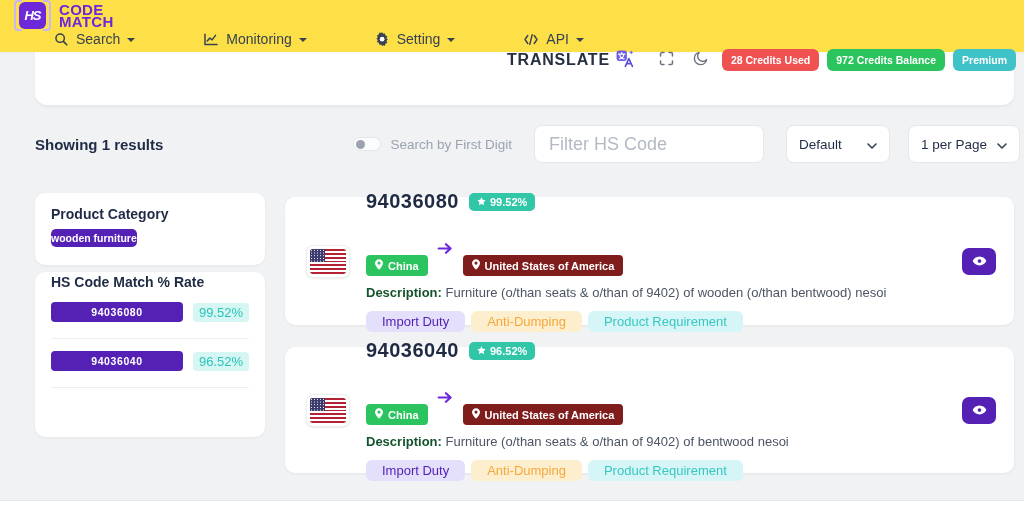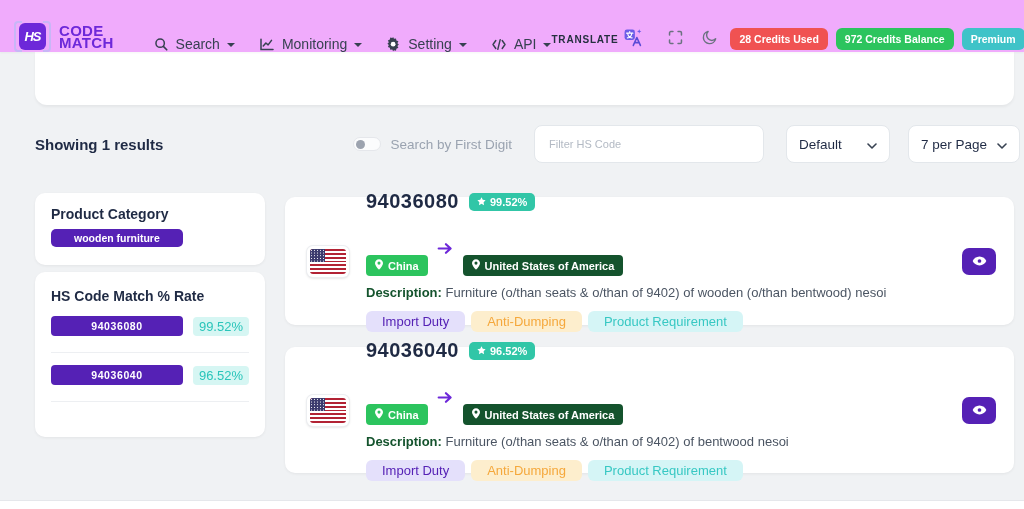--- a/index.html
+++ b/index.html
@@ -5,47 +5,47 @@
   * { margin:0; padding:0; box-sizing:border-box; }
   html,body { width:1024px; height:509px; overflow:hidden; }
   body {
     font-family:"Liberation Sans","DejaVu Sans",sans-serif;
     background:#f0f2f4; color:#1f2a44; position:relative;
   }
 
   
   .navbar {
     position:absolute; top:0; left:0; width:1024px; height:52px;
-    background:#f0abfc; display:flex; align-items:flex-end; padding:0 0 0 14px;
-    box-shadow:0 1px 2px rgba(0,0,0,.04); z-index:5;
+    background:#fde047; display:flex; align-items:flex-start; padding:0 0 0 14px;
+    box-shadow:0 1px 2px rgba(0,0,0,.04); z-index:5;flex-direction:column;
   }
   .logo { display:flex; align-items:center; gap:8px; cursor:pointer; }
   .logo-frame { position:relative; padding:2px 5px; }
   .logo-frame::before, .logo-frame::after {
     content:""; position:absolute; top:0; bottom:0; width:6px;
     border:2px solid #c8b6f7;
   }
   .logo-frame::before { left:0; border-right:none; border-radius:4px 0 0 4px; }
   .logo-frame::after  { right:0; border-left:none; border-radius:0 4px 4px 0; }
   .logo-icon {
     width:27px; height:27px; background:#6d28d9; border-radius:6px;
     display:flex; align-items:center; justify-content:center;
     color:#fff; font-weight:bold; font-style:italic; font-size:13px; letter-spacing:-1px;
   }
   .logo-text { display:flex; flex-direction:column; line-height:12px;
     color:#6d28d9; font-weight:bold; font-size:15px; letter-spacing:.3px; }
-  .menus { display:flex; align-items:center; margin-left:40px; gap:24px; }
+  .menus { display:flex; align-items:center; margin-left:40px; gap:68px; }
   .menu-item { display:flex; align-items:center; gap:7px; font-size:14px;
     color:#374151; font-weight:500; cursor:pointer; }
   .menu-item svg { display:block; }
   .caret { width:0; height:0; border-left:4px solid transparent;
     border-right:4px solid transparent; border-top:4.5px solid #374151; margin-top:1px; }
   .nav-right { display:flex; align-items:center; margin-left:auto; }
   .translate-btn { display:flex; align-items:center; gap:5px; cursor:pointer; margin-right:20px; }
-  .translate-label { font-size:10px; font-weight:bold; letter-spacing:.8px; color:#252f3f; }
+  .translate-label { font-size:16px; font-weight:bold; letter-spacing:.8px; color:#252f3f; }
   .icon-btn { cursor:pointer; display:flex; align-items:center; justify-content:center;
     width:26px; height:26px; margin-right:8px; }
   .nav-badge { font-size:10.5px; font-weight:bold; color:#fff; padding:5px 9px;
     border-radius:6px; margin-right:8px; white-space:nowrap; cursor:pointer; }
   .b-red   { background:#f05252; }
   .b-green { background:#2cc45e; }
   .b-teal  { background:#3fc3c8; }
 
   
   .top-card { position:absolute; left:35px; width:979px; top:52px; height:53px;
@@ -55,39 +55,39 @@
   .results-header { position:absolute; left:35px; width:985px; top:122px; height:44px;
     display:flex; align-items:center; }
   .showing { font-size:15px; font-weight:bold; color:#1f2a44; }
   .toggle-group { display:flex; align-items:center; gap:9px; margin-left:auto; }
   .toggle { width:28px; height:14px; background:#fbfcfd; border:1px solid #e5e7eb;
     border-radius:999px; position:relative; cursor:pointer; }
   .toggle .knob { position:absolute; left:2px; top:1.5px; width:9px; height:9px;
     border-radius:50%; background:#9ca3af; }
   .toggle-label { font-size:13.5px; color:#9aa3b0; }
   .filter-input { width:230px; height:38px; margin-left:22px; border:1px solid #e3e7eb;
-    border-radius:8px; padding:0 14px; font-size:11px; color:#1f2a44; background:#fff;
+    border-radius:8px; padding:0 14px; font-size:18px; color:#1f2a44; background:#fff;
     font-family:inherit; outline:none; }
   .filter-input::placeholder { color:#b3bac4; }
   .select { height:38px; background:#fff; border:1px solid #e3e7eb; border-radius:8px;
     display:flex; align-items:center; justify-content:space-between; padding:0 12px;
     font-size:13.5px; color:#1f2a44; cursor:pointer; }
   .select-sort { width:104px; margin-left:22px; }
   .select-page { width:112px; margin-left:18px; }
 
   
   .card { position:absolute; background:#fff; border-radius:10px;
     box-shadow:0 1px 3px rgba(0,0,0,.06); }
   .card h3 { font-size:14px; font-weight:bold; color:#1f2a44; }
 
   
   .cat-card { left:35px; top:193px; width:230px; height:72px; padding:13px 16px; }
   .purple-chip { display:inline-block; margin-top:7px; background:#5521b5; color:#fff;
-    font-size:10.5px; font-weight:bold; padding:3px 23px; border-radius:5px; cursor:pointer; }
-  .rate-card { left:35px; top:272px; width:230px; height:165px; padding:16px 16px; }
+    font-size:10.5px; font-weight:bold; padding:3px 0; border-radius:5px; cursor:pointer; }
+  .rate-card { left:35px; top:272px; width:230px; height:165px; padding:2px 16px; }
   .rate-row { display:flex; align-items:center; margin-top:12px; }
   .code-btn { width:132px; height:20px; background:#5521b5; border:none; border-radius:4px;
     color:#fff; font-size:10.5px; font-weight:bold; letter-spacing:.6px; cursor:pointer;
     font-family:inherit; }
   .rate-chip { margin-left:auto; background:#d6f6f3; color:#2ac5ba; font-size:13px;
     padding:2px 6px; border-radius:4px; }
   .rate-div { border-bottom:1px solid #edeff2; margin-top:16px; }
 
   
   .result-card { left:285px; width:729px; display:flex; align-items:center;
@@ -104,21 +104,21 @@
     background-size:3px 2.7px; }
   .result-body { display:flex; flex-direction:column; }
   .title-row { display:flex; align-items:center; gap:10px; }
   .hs-code { font-size:20px; font-weight:bold; color:#1f2a44; letter-spacing:.5px; }
   .match-badge { background:#31c6a7; color:#fff; font-size:11px; font-weight:bold;
     border-radius:5px; padding:3px 8px; display:flex; align-items:center; gap:4px; }
   .route-row { display:flex; align-items:center; margin-top:7px; }
   .country-badge { color:#fff; font-size:11px; font-weight:bold; border-radius:4px;
     padding:4px 9px; display:flex; align-items:center; gap:5px; cursor:pointer;margin-top:35px; }
   .cb-green { background:#2cc45e; }
-  .cb-purple { background:#14532d; }
+  .cb-purple { background:#7f1d1d; }
   .arrow-wrap { margin:0 9px; display:flex; align-items:center; }
   .desc { margin-top:9px; font-size:13px; color:#4b5563; }
   .desc b { color:#14532d; }
   .tag-row { display:flex; align-items:center; gap:6px; margin-top:11px; }
   .tag { font-size:13px; padding:3px 16px; border-radius:6px; cursor:pointer; }
   .t-purple { background:#e4e0fb; color:#5521b5; font-weight:500; }
   .t-orange { background:#fdeecd; color:#f5a83c; }
   .t-teal   { background:#d5f5f6; color:#37c8c3; }
   .eye-btn { margin-left:auto; width:34px; height:27px; background:#5521b5; border:none;
     border-radius:7px; display:flex; align-items:center; justify-content:center; cursor:pointer; }
@@ -229,21 +229,21 @@
   <input class="filter-input" type="text" placeholder="Filter HS Code" style="">
   <div class="select select-sort">
     <span>Default</span>
     <span>
       <svg width="10" height="6" viewBox="0 0 10 6">
           <path d="M1 1l4 4 4-4" fill="none" stroke="#374151" stroke-width="1.6" stroke-linecap="round" stroke-linejoin="round"></path>
         </svg>
     </span>
   </div>
   <div class="select select-page">
-    <span>7 per Page</span>
+    <span>1 per Page</span>
     <span>
       <svg width="10" height="6" viewBox="0 0 10 6">
           <path d="M1 1l4 4 4-4" fill="none" stroke="#374151" stroke-width="1.6" stroke-linecap="round" stroke-linejoin="round"></path>
         </svg>
     </span>
   </div>
 </div>
 
 <div class="card cat-card">
   <h3>Product Category</h3>

